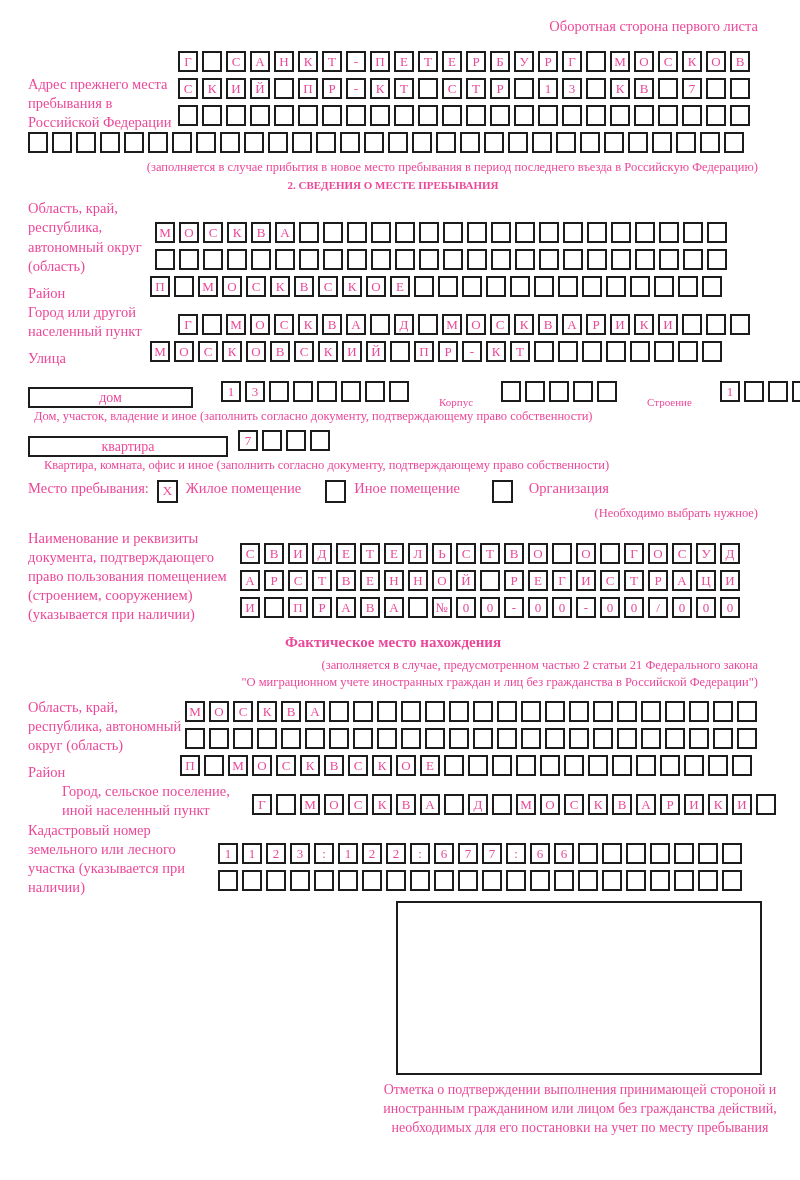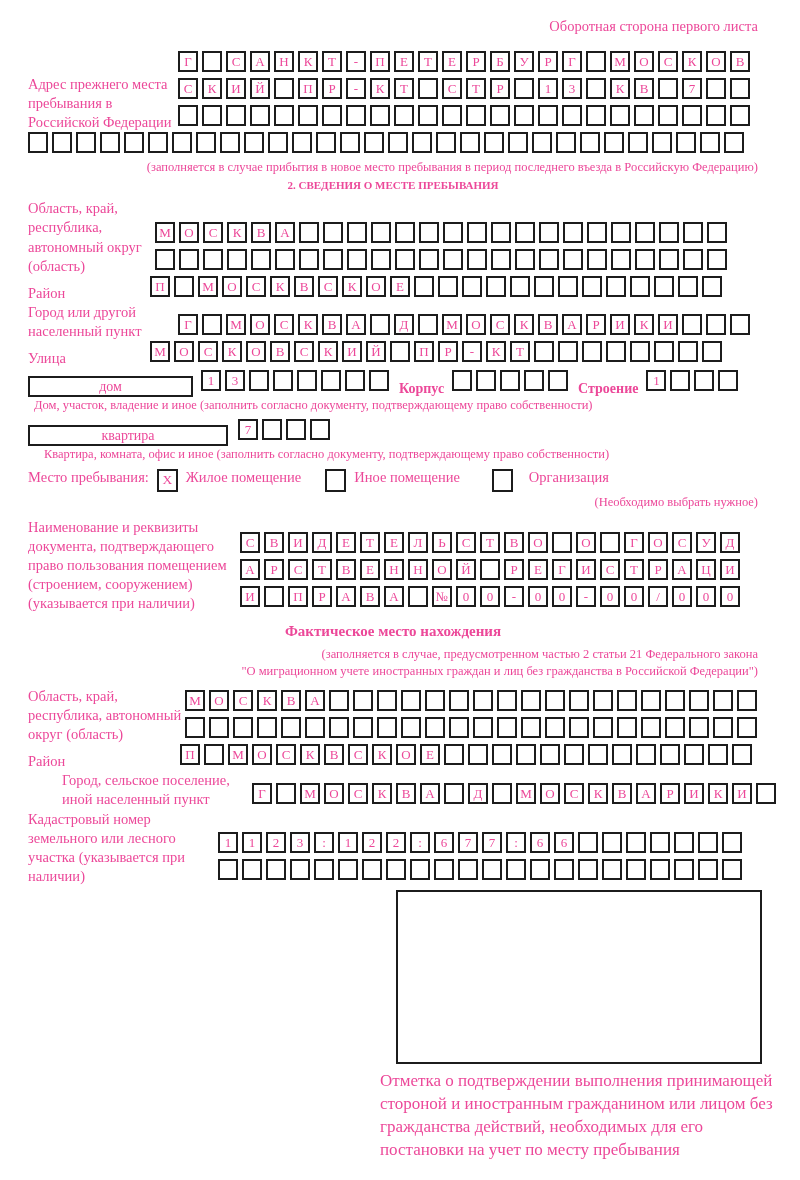--- a/index.html
+++ b/index.html
@@ -25,22 +25,22 @@
   .widefield{
     border:2px solid #1c1c1c;height:17px;display:flex;align-items:center;justify-content:center;
     font-size:14px;flex:0 0 auto;
   }
   .cbx{
     flex:0 0 auto;width:17px;height:19px;border:2px solid #1c1c1c;margin:0 8px;
     display:flex;align-items:center;justify-content:center;font-size:13.5px;
   }
   .mesto{display:flex;align-items:flex-start;font-size:14.5px;margin:6px 0 2px;}
   .stamp-box{border:2px solid #1c1c1c;width:362px;height:170px;margin-left:368px;margin-top:4px;}
-  .stamp-caption{width:400px;margin-left:352px;margin-top:6px;font-size:17px;line-height:1.35;}
-  .inline-label{font-size:14px;padding:2px 8px 0 6px;flex:0 0 auto;font-weight:bold;}
+  .stamp-caption{width:400px;margin-left:352px;margin-top:6px;text-align:center;font-size:14px;line-height:1.35;}
+  .inline-label{font-size:11px;padding:2px 8px 0 6px;flex:0 0 auto;}
 </style>
 </head>
 <body>
 
 <div class="page">
 
   <div class="hdr-note">Оборотная сторона первого листа</div>
 
   <div class="frow">
     <div class="flabel" style="width:150px;">Адрес прежнего места пребывания в Российской Федерации</div>
@@ -302,21 +302,21 @@
         <span class="cell"></span>
         <span class="cell"></span>
         <span class="cell"></span>
         <span class="cell"></span>
         <span class="cell"></span>
         <span class="cell"></span>
         <span class="cell"></span>
       </div>
   </div>
 
-  <div class="frow" style="margin-top:2px;">
+  <div class="frow" style="margin-top:13px;gap:20px;">
     <div class="widefield" style="width:161px;">дом</div>
     <div class="grid" style="margin-left:8px;">
         <span class="cell">1</span>
         <span class="cell">3</span>
         <span class="cell"></span>
         <span class="cell"></span>
         <span class="cell"></span>
         <span class="cell"></span>
         <span class="cell"></span>
         <span class="cell"></span>

